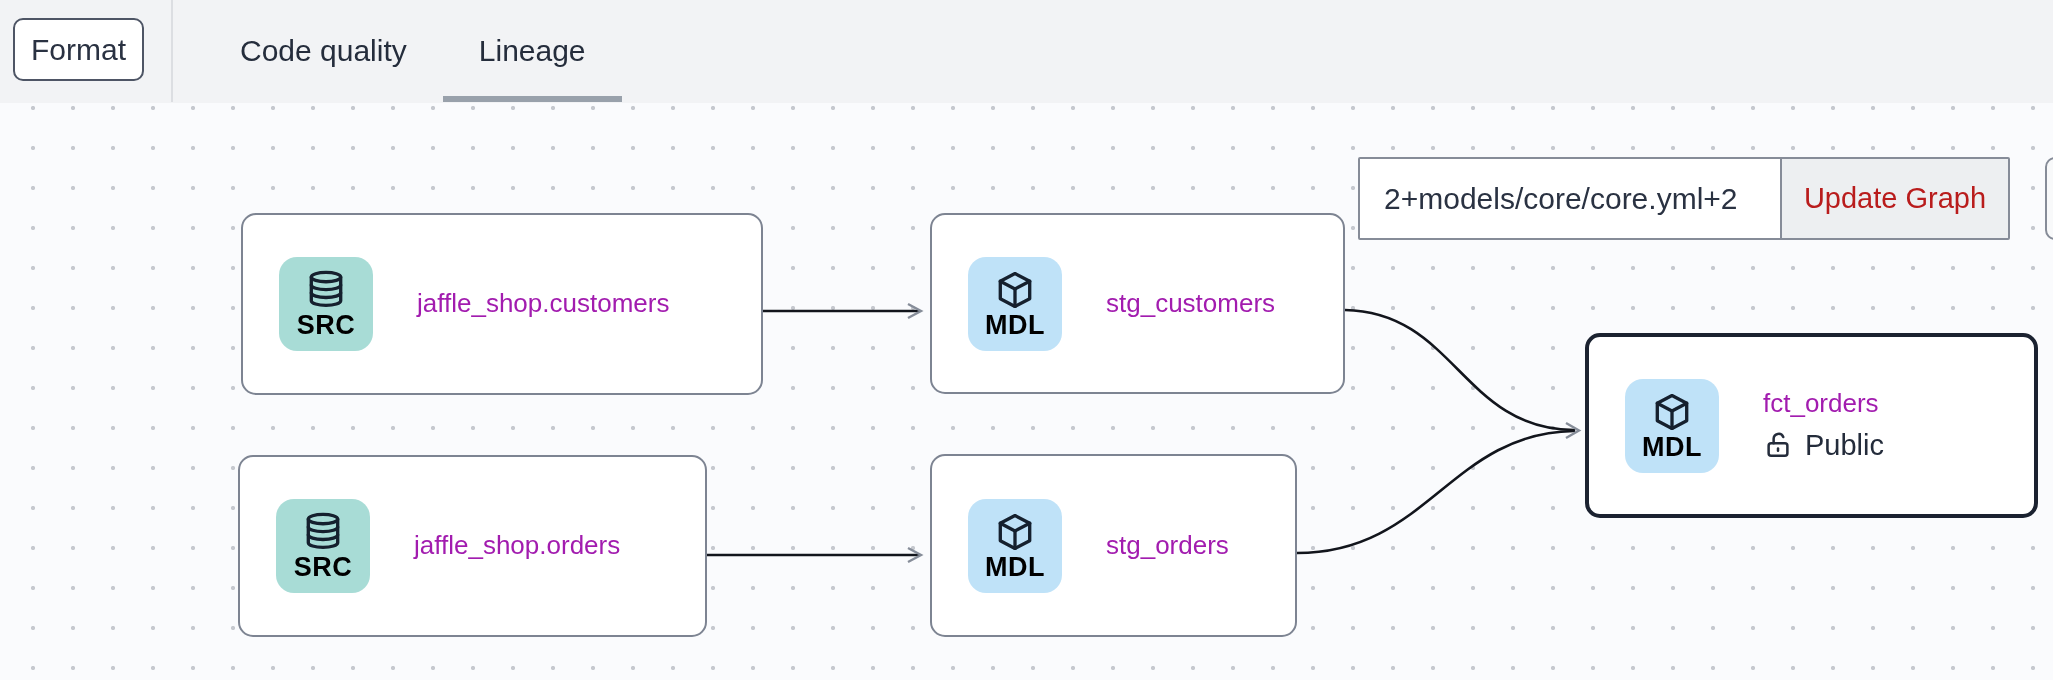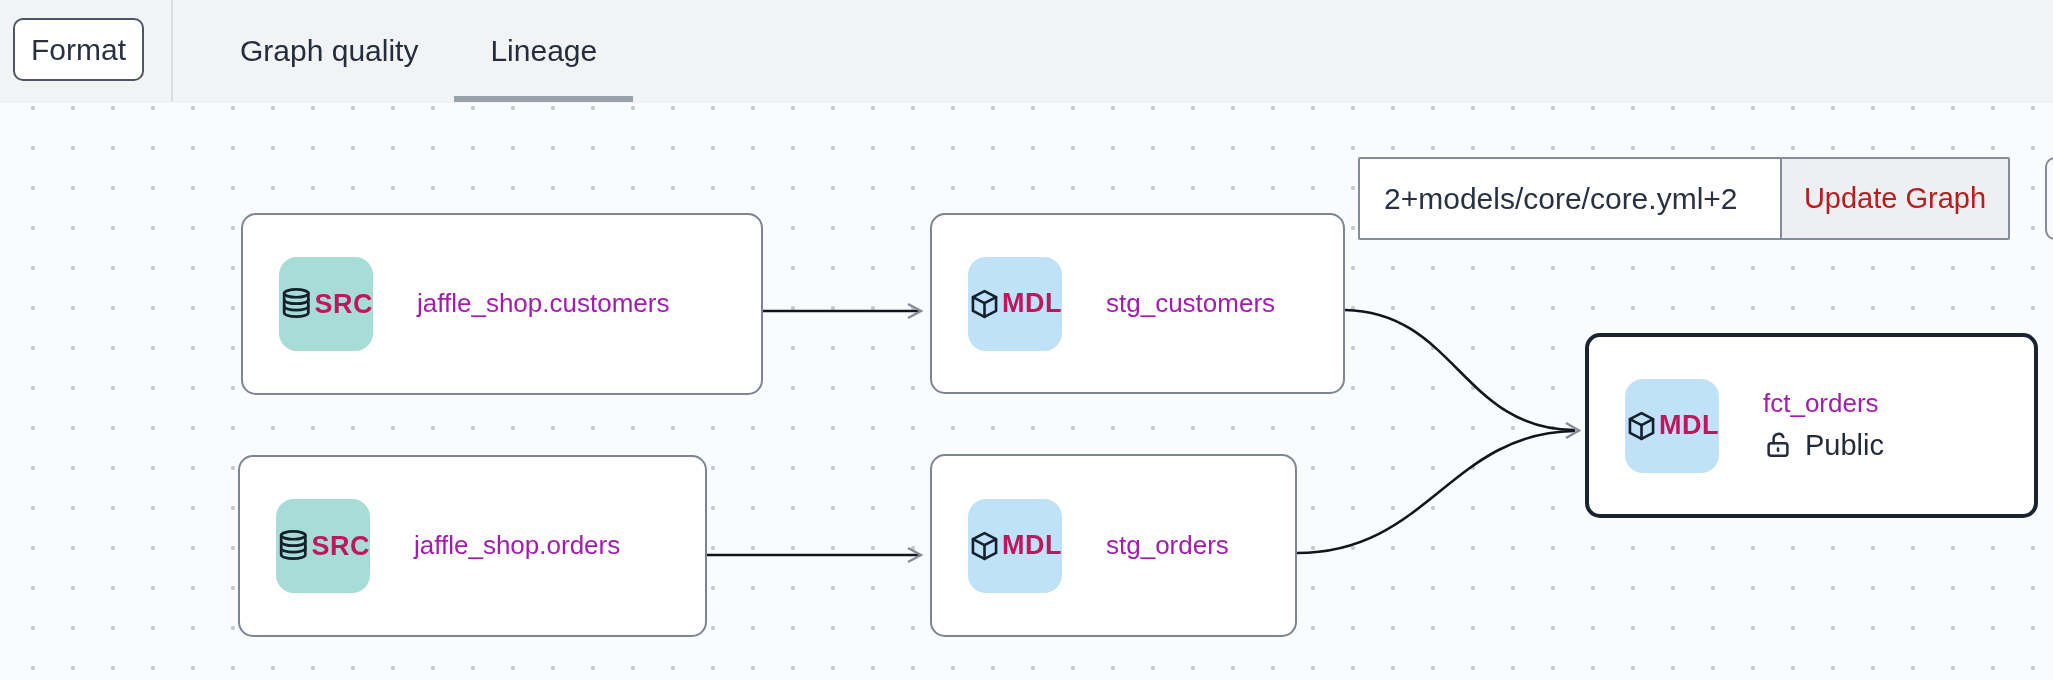--- a/index.html
+++ b/index.html
@@ -41,22 +41,22 @@
   .edges path.head{stroke:#868d99;stroke-width:2.4;fill:none;stroke-linejoin:miter;}
   
   .node{
     position:absolute;background:#ffffff;border:2px solid #7d8492;border-radius:15px;
     box-sizing:border-box;display:flex;align-items:center;padding-left:36px;
     gap:44px;cursor:pointer;
   }
   .node.selected{border:4px solid #1b2230;}
   .badge{
     width:94px;height:94px;border-radius:18px;flex:0 0 auto;
-    display:flex;align-items:center;justify-content:center;
-    gap:1px;color:#be185d;
+    display:flex;flex-direction:column;align-items:center;justify-content:center;
+    gap:1px;color:#000000;
   }
   .badge.src{background:#a8dcd6;}
   .badge.mdl{background:#bfe2f8;}
   .badge svg{display:block;}
   .badge .badge-label{font-size:27px;font-weight:600;letter-spacing:0.5px;line-height:1;}
   .node-title{font-size:26px;color:#a21caf;white-space:nowrap;line-height:1.15;}
   .access-row{
     display:flex;align-items:center;gap:12px;margin-top:10px;
     font-size:29px;color:#242c3b;
   }
@@ -84,21 +84,21 @@
 </head>
 <body>
 
 <div class="app">
 
   <header class="topbar">
     <button class="format-btn">Format</button>
     <div class="topbar-divider"></div>
     <nav class="tabs">
       <div class="tab">
-        <span>Graph quality</span>
+        <span>Code quality</span>
       </div>
       <div class="tab">
         <span>Lineage</span>
         <span class="underline"></span>
       </div>
     </nav>
   </header>
 
   <div class="canvas"></div>
 

